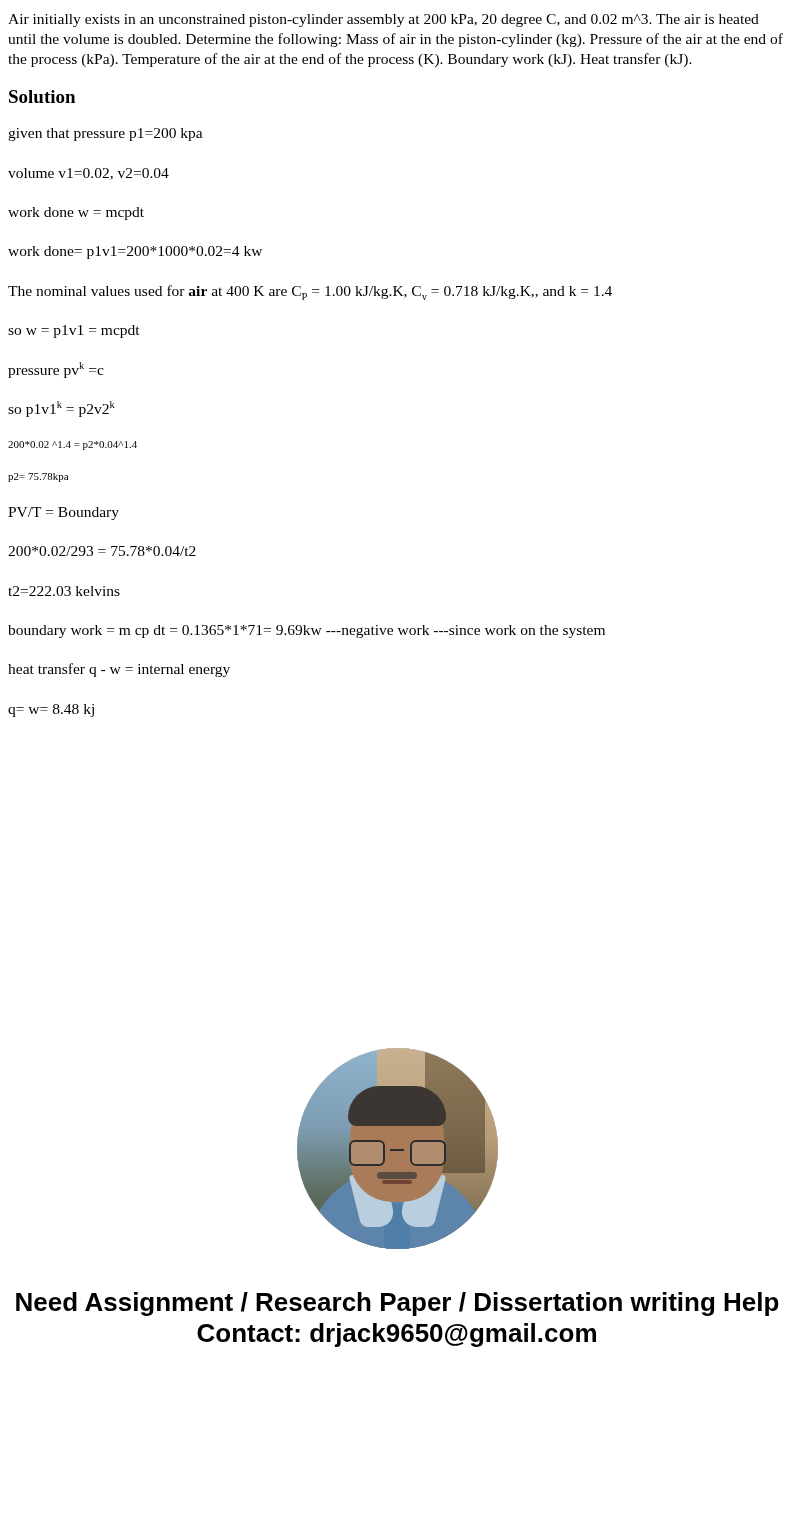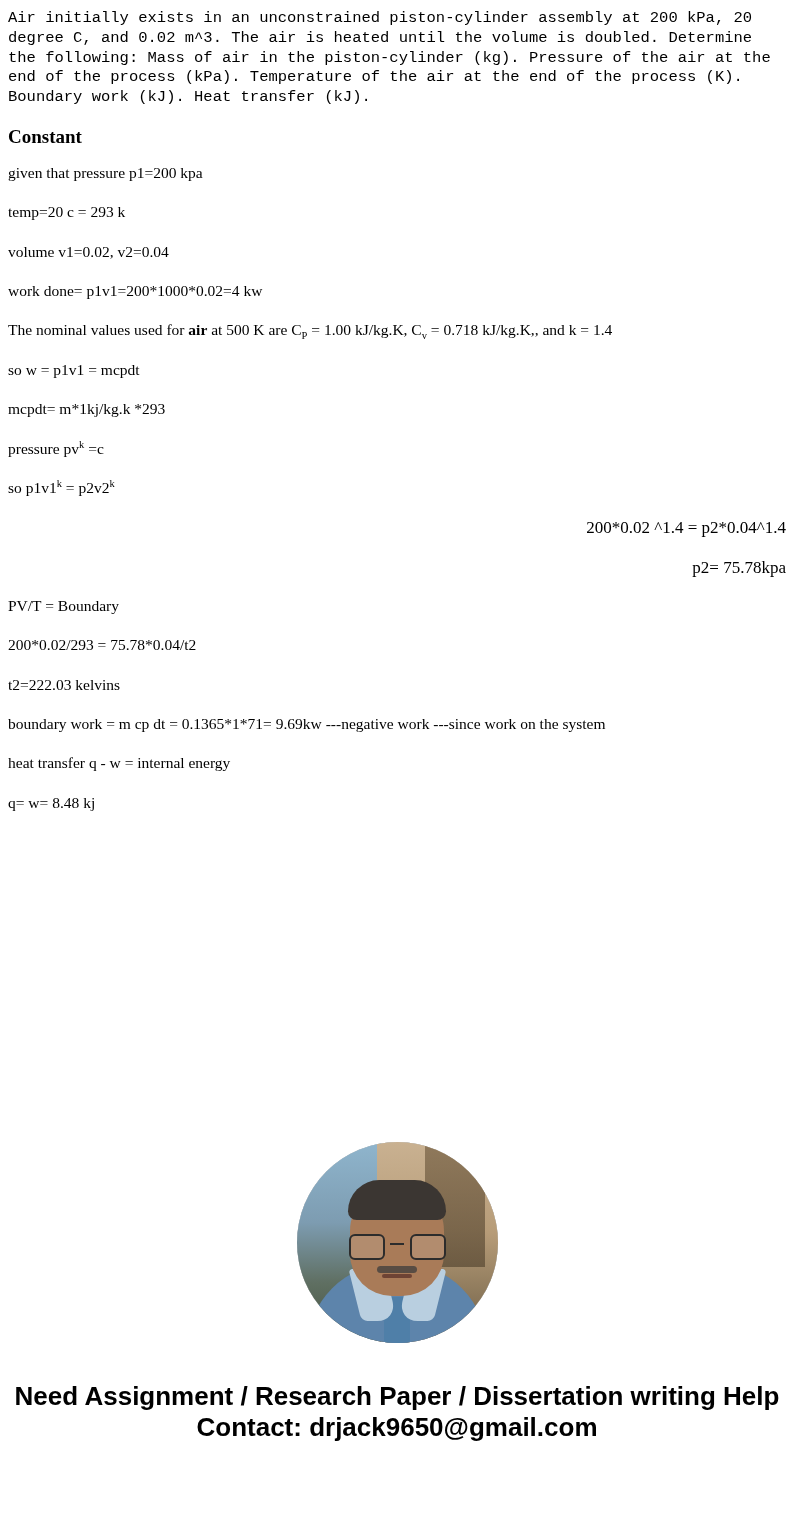--- a/index.html
+++ b/index.html
@@ -17,37 +17,35 @@
     width: 794px;
     min-height: 1523px;
     position: relative;
     box-sizing: border-box;
     padding: 6px 8px 0 8px;
   }
   .problem {
     font-size: 15.5px;
     line-height: 1.28;
     margin: 3px 0 18px 0;
-    font-family: Liberation Mono, monospace;
   }
   h2.solution-heading {
     font-size: 19px;
     font-weight: bold;
     margin: 16px 0 14px 0;
     line-height: 1.2;
   }
   .line {
     font-size: 15.5px;
     line-height: 1.25;
     margin: 0 0 20px 0;
   }
   .line.small {
-    font-size: 17px;
+    font-size: 11px;
     margin-bottom: 18px;
-    text-align: right;
   }
   .line sup {
     font-size: 0.68em;
     vertical-align: super;
     line-height: 0;
   }
   .line sub {
     font-size: 0.68em;
     vertical-align: sub;
     line-height: 0;
@@ -214,31 +212,30 @@
   .footer .l1 { display: block; }
   .footer .l2 { display: block; }
 </style>
 </head>
 <body>
 
 <div class="page">
 
   <p class="problem">Air initially exists in an unconstrained piston-cylinder assembly at 200 kPa, 20 degree C, and 0.02 m^3. The air is heated until the volume is doubled. Determine the following: Mass of air in the piston-cylinder (kg). Pressure of the air at the end of the process (kPa). Temperature of the air at the end of the process (K). Boundary work (kJ). Heat transfer (kJ).</p>
 
-  <h2 class="solution-heading">Constant</h2>
+  <h2 class="solution-heading">Solution</h2>
 
   <p class="line">given that pressure p1=200 kpa</p>
-  <p class="line">temp=20 c = 293 k</p>
   <p class="line">volume v1=0.02, v2=0.04</p>
+  <p class="line">work done w = mcpdt</p>
   <p class="line">work done= p1v1=200*1000*0.02=4 kw</p>
 
-  <p class="line"><span>The nominal values used for </span><b>air</b><span> at 500 K are C</span><sub>P</sub><span> = 1.00 kJ/kg.K, C</span><sub>v</sub><span> = 0.718 kJ/kg.K,, and k = 1.4</span></p>
+  <p class="line"><span>The nominal values used for </span><b>air</b><span> at 400 K are C</span><sub>P</sub><span> = 1.00 kJ/kg.K, C</span><sub>v</sub><span> = 0.718 kJ/kg.K,, and k = 1.4</span></p>
 
   <p class="line">so w = p1v1 = mcpdt</p>
-  <p class="line">mcpdt= m*1kj/kg.k *293</p>
 
   <p class="line"><span>pressure pv</span><sup>k</sup><span> =c</span></p>
 
   <p class="line"><span>so p1v1</span><sup>k</sup><span> = p2v2</span><sup>k</sup></p>
 
   <p class="line small">200*0.02 ^1.4 = p2*0.04^1.4</p>
   <p class="line small">p2= 75.78kpa</p>
 
   <p class="line">PV/T = Boundary</p>
   <p class="line">200*0.02/293 = 75.78*0.04/t2</p>

